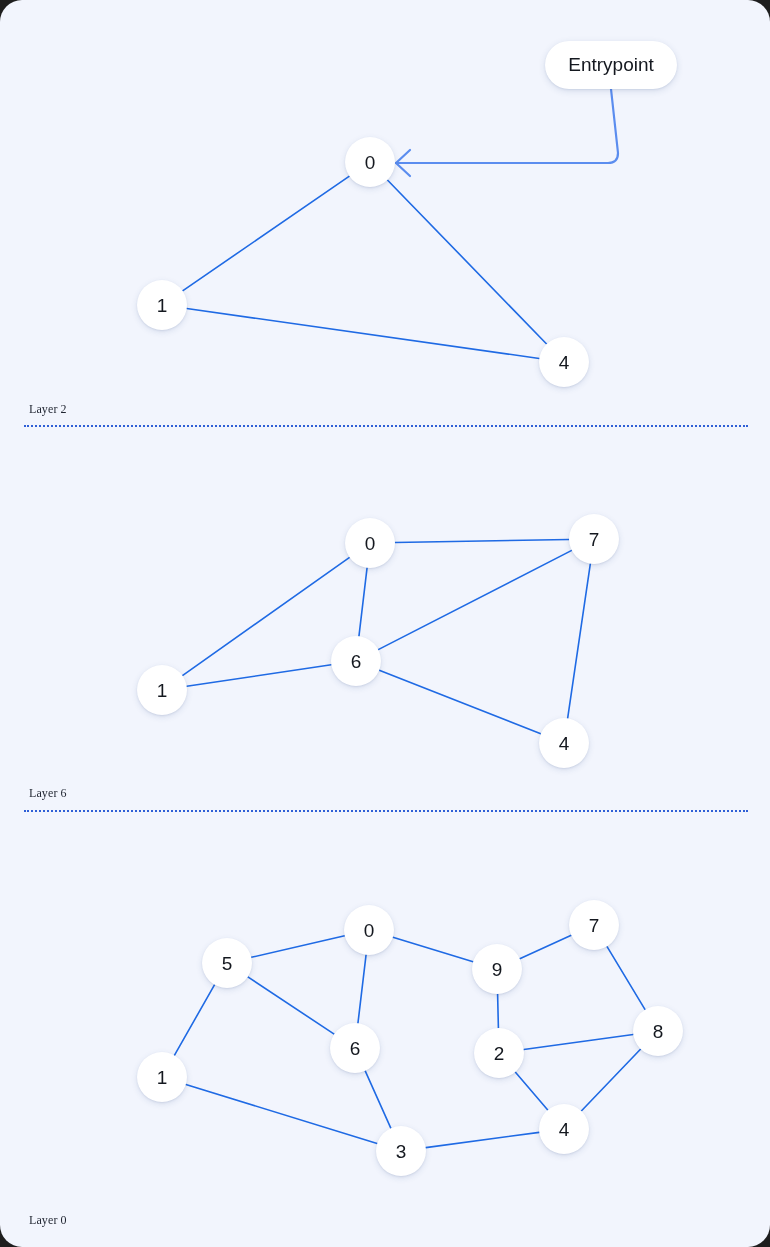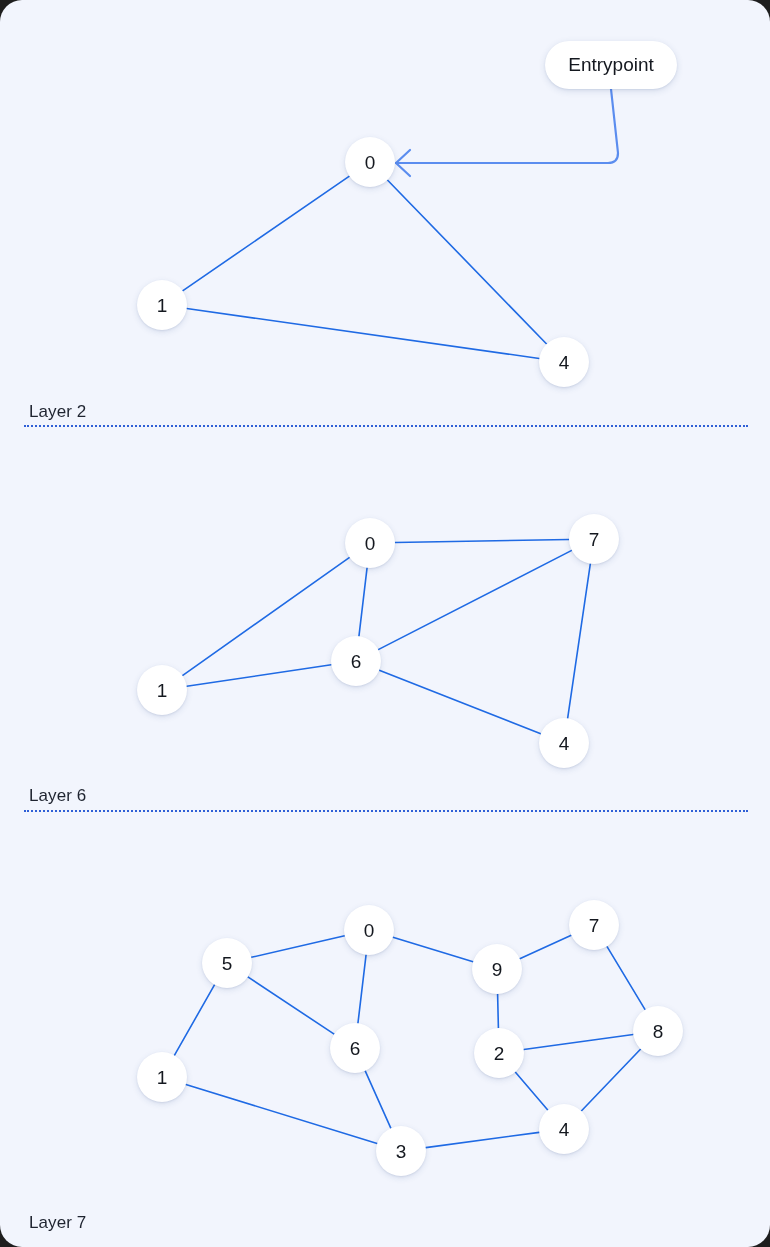--- a/index.html
+++ b/index.html
@@ -59,23 +59,23 @@
     display: flex;
     align-items: center;
     justify-content: center;
     font-size: 19px;
     color: #14181f;
     z-index: 6;
   }
   .layer-label {
     position: absolute;
     left: 29px;
-    font-size: 17px;
+    font-size: 12px;
     color: #1f2430;
-    font-family: Liberation Sans, sans-serif;
+    font-family: Liberation Serif, serif;
     letter-spacing: 0.1px;
     z-index: 4;
   }
   .divider {
     position: absolute;
     left: 24px;
     width: 724px;
     height: 0;
     border-top: 2px dotted #2f5fd6;
     z-index: 3;
@@ -171,16 +171,16 @@
       </div>
       <div class="node" style="left: 162px; top: 1077px;">
         <span>1</span>
       </div>
       <div class="node" style="left: 564px; top: 1129px;">
         <span>4</span>
       </div>
       <div class="node" style="left: 401px; top: 1151px;">
         <span>3</span>
       </div>
-      <div class="layer-label" style="left: 29px; top: 1213px;">Layer 7</div>
+      <div class="layer-label" style="left: 29px; top: 1213px;">Layer 0</div>
     </div>
 
 </div>
 
 </body></html>

